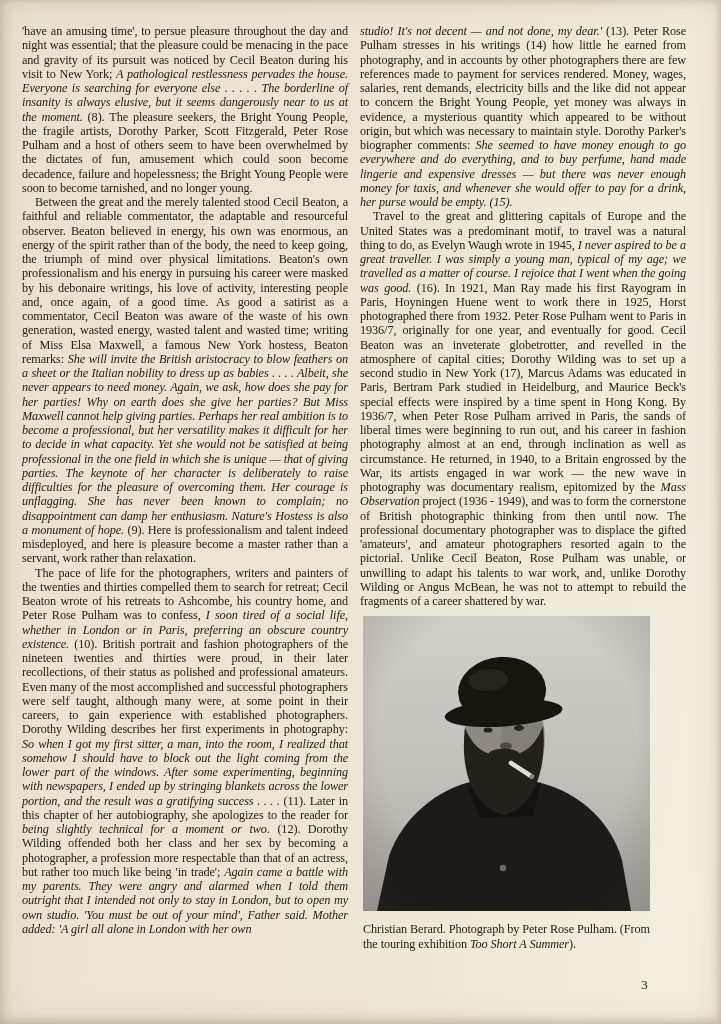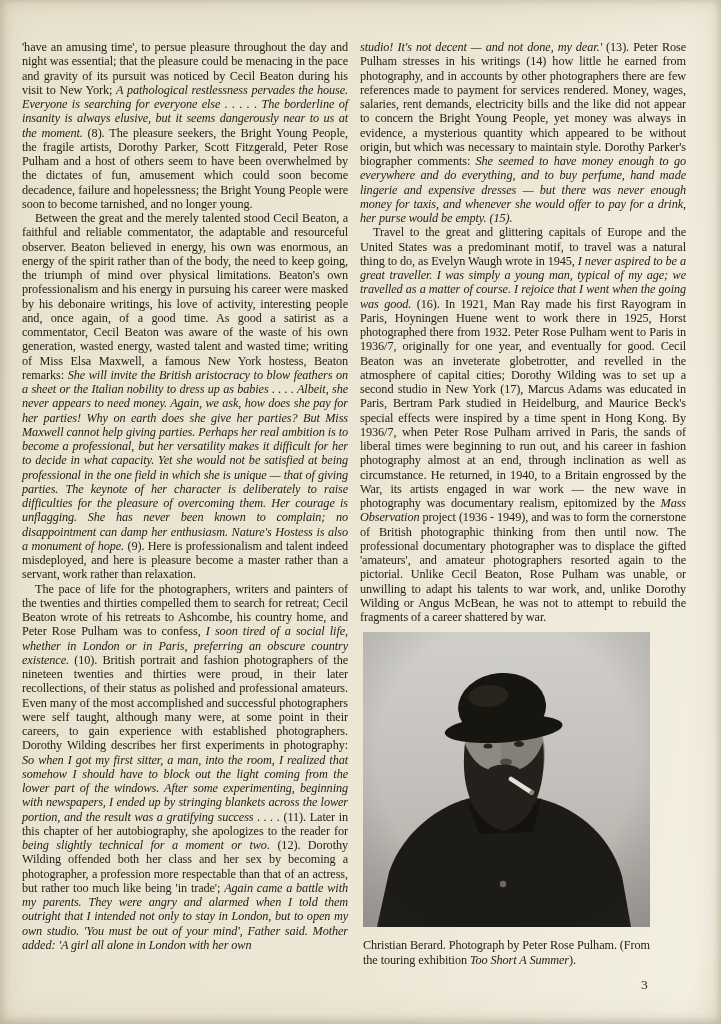--- a/index.html
+++ b/index.html
@@ -19,21 +19,20 @@
       inset -3px 0 7px rgba(150, 135, 100, 0.18),
       inset 0 -4px 9px rgba(120, 108, 80, 0.16);
   }
   .col {
     position: absolute; top: 24px;
     width: 326px;
     font-size: 12.25px;
     line-height: 14.25px;
     text-align: justify;
     letter-spacing: -0.1px;
-    margin-top: 16px;
   }
   .col-left  { left: 22px;  }
   .col-right { left: 360px; }
   .col p { margin: 0; }
   .col p.indent { text-indent: 13px; font-family: Liberation Serif, serif; }
   .col i { font-style: italic; }
   figure { margin: 8px 0 0 3px; width: 287px; }
   .photo-frame {
     width: 287px; height: 295px; display: block;
   }

